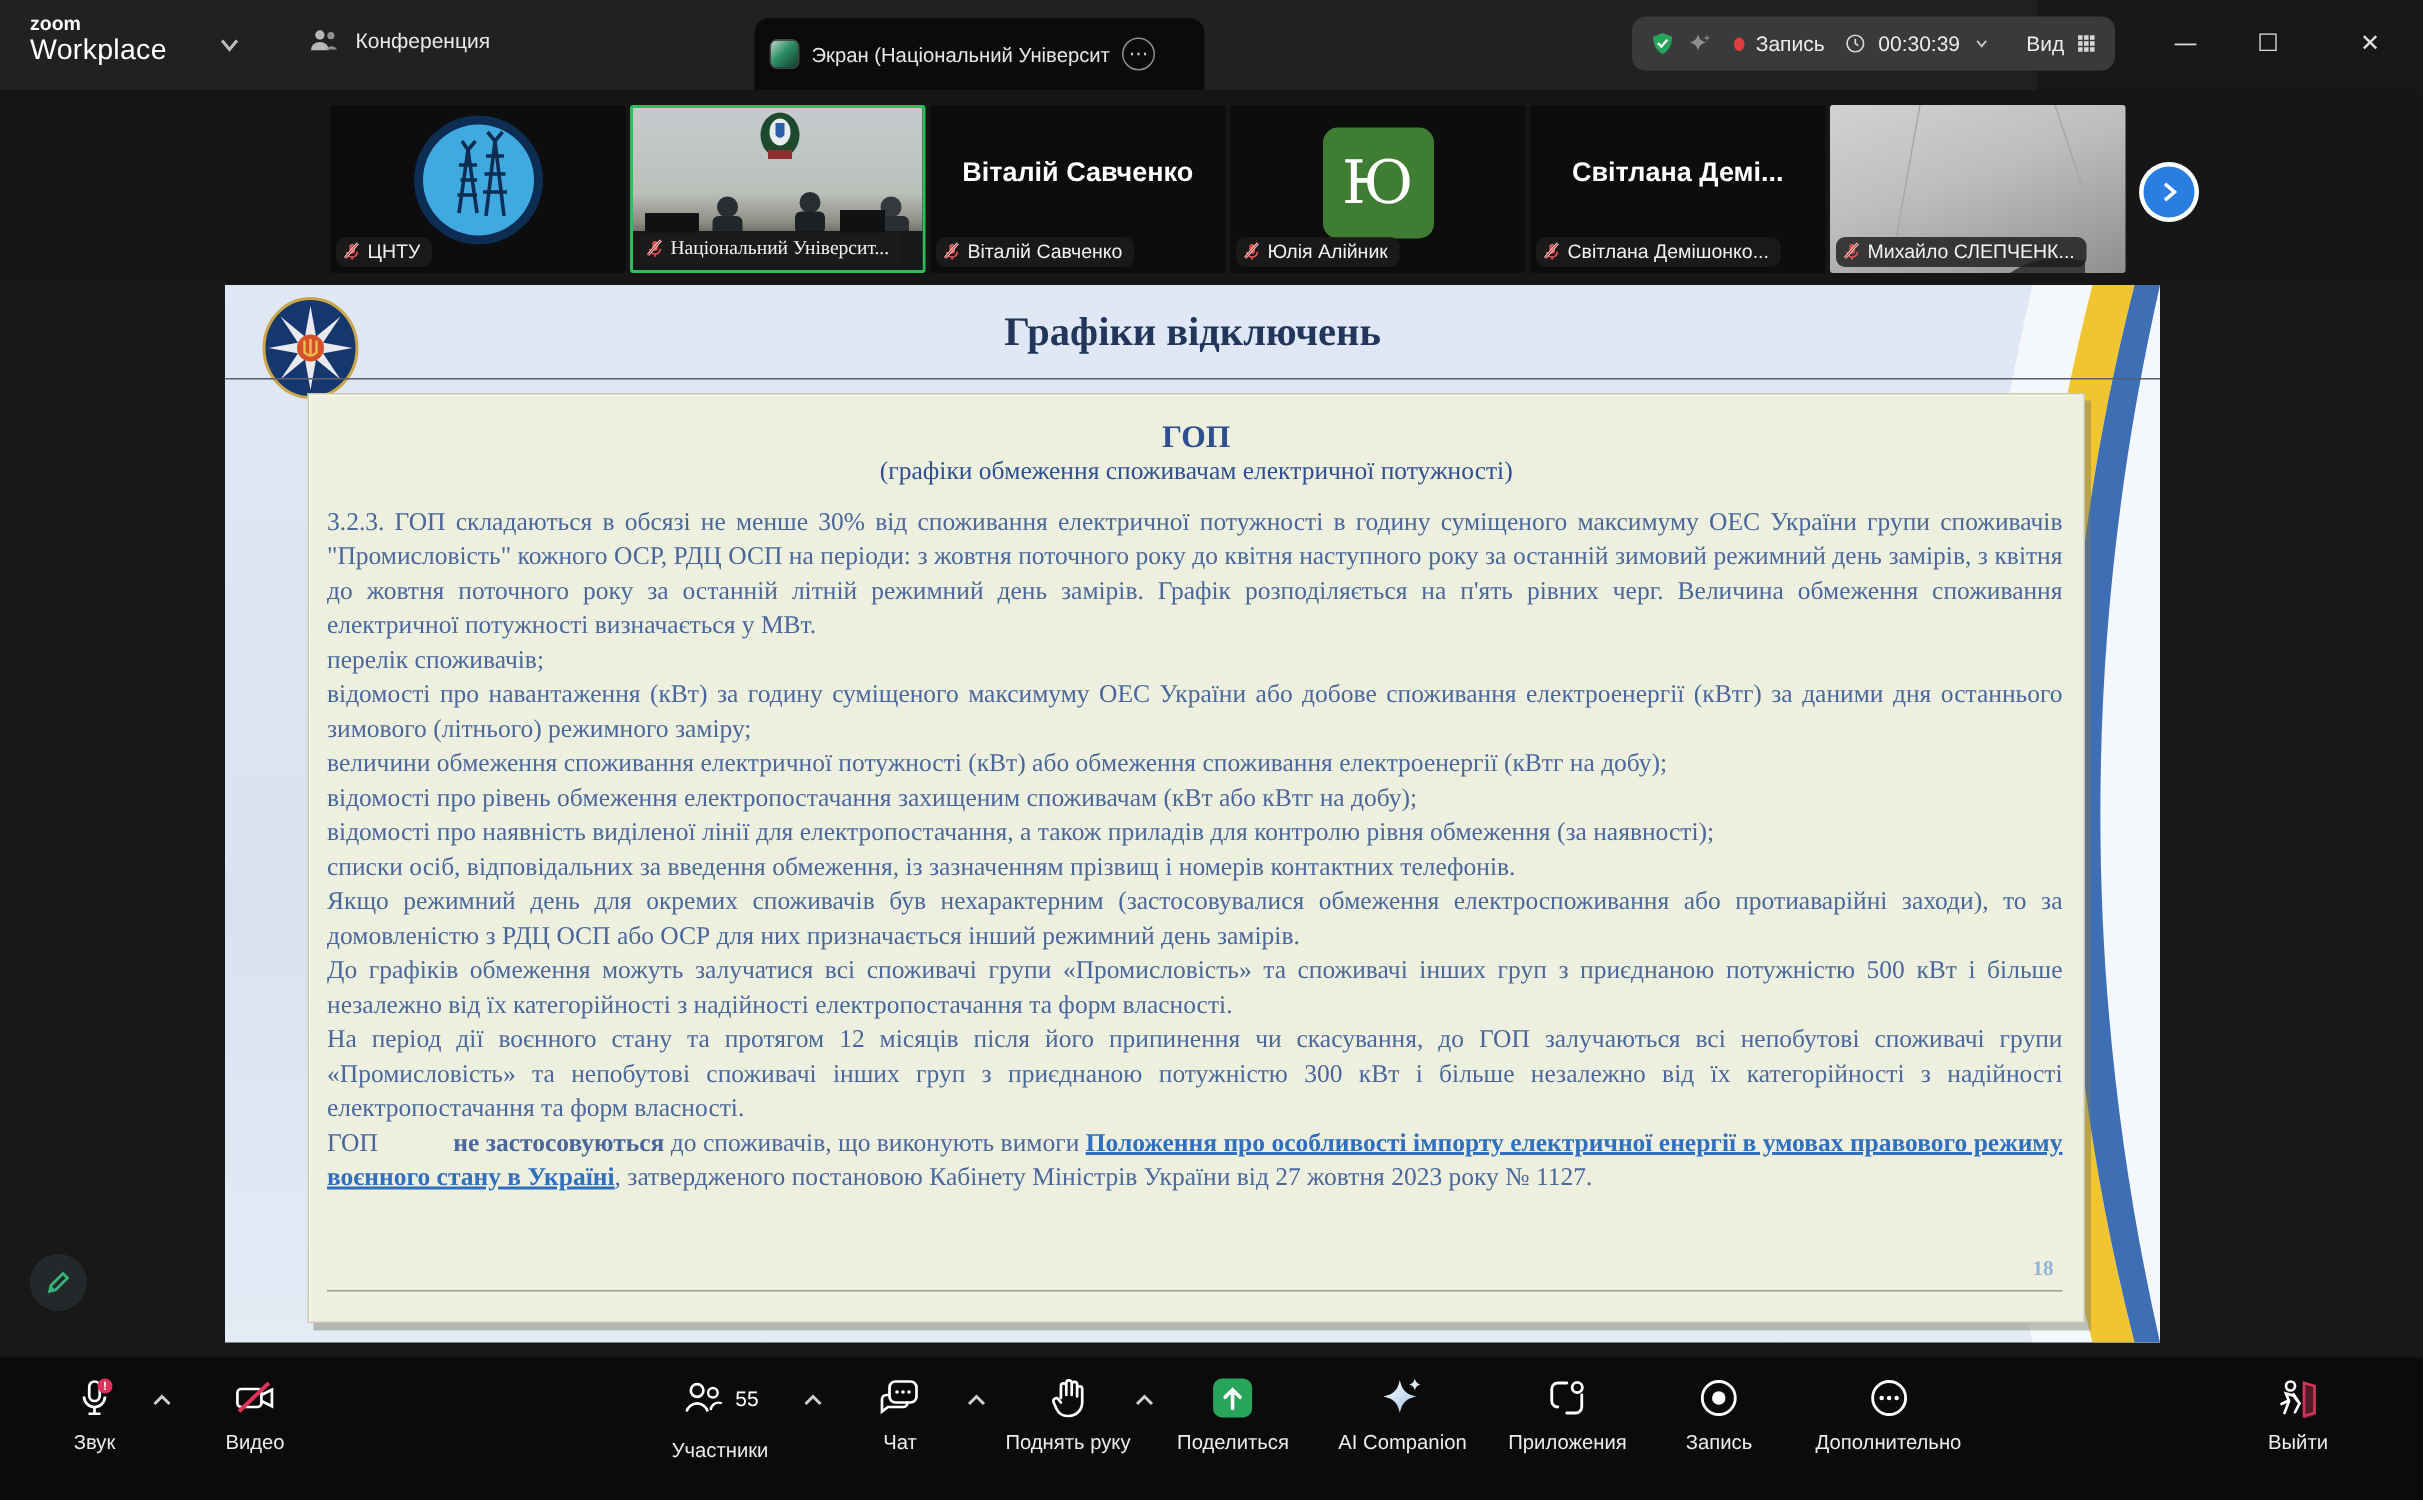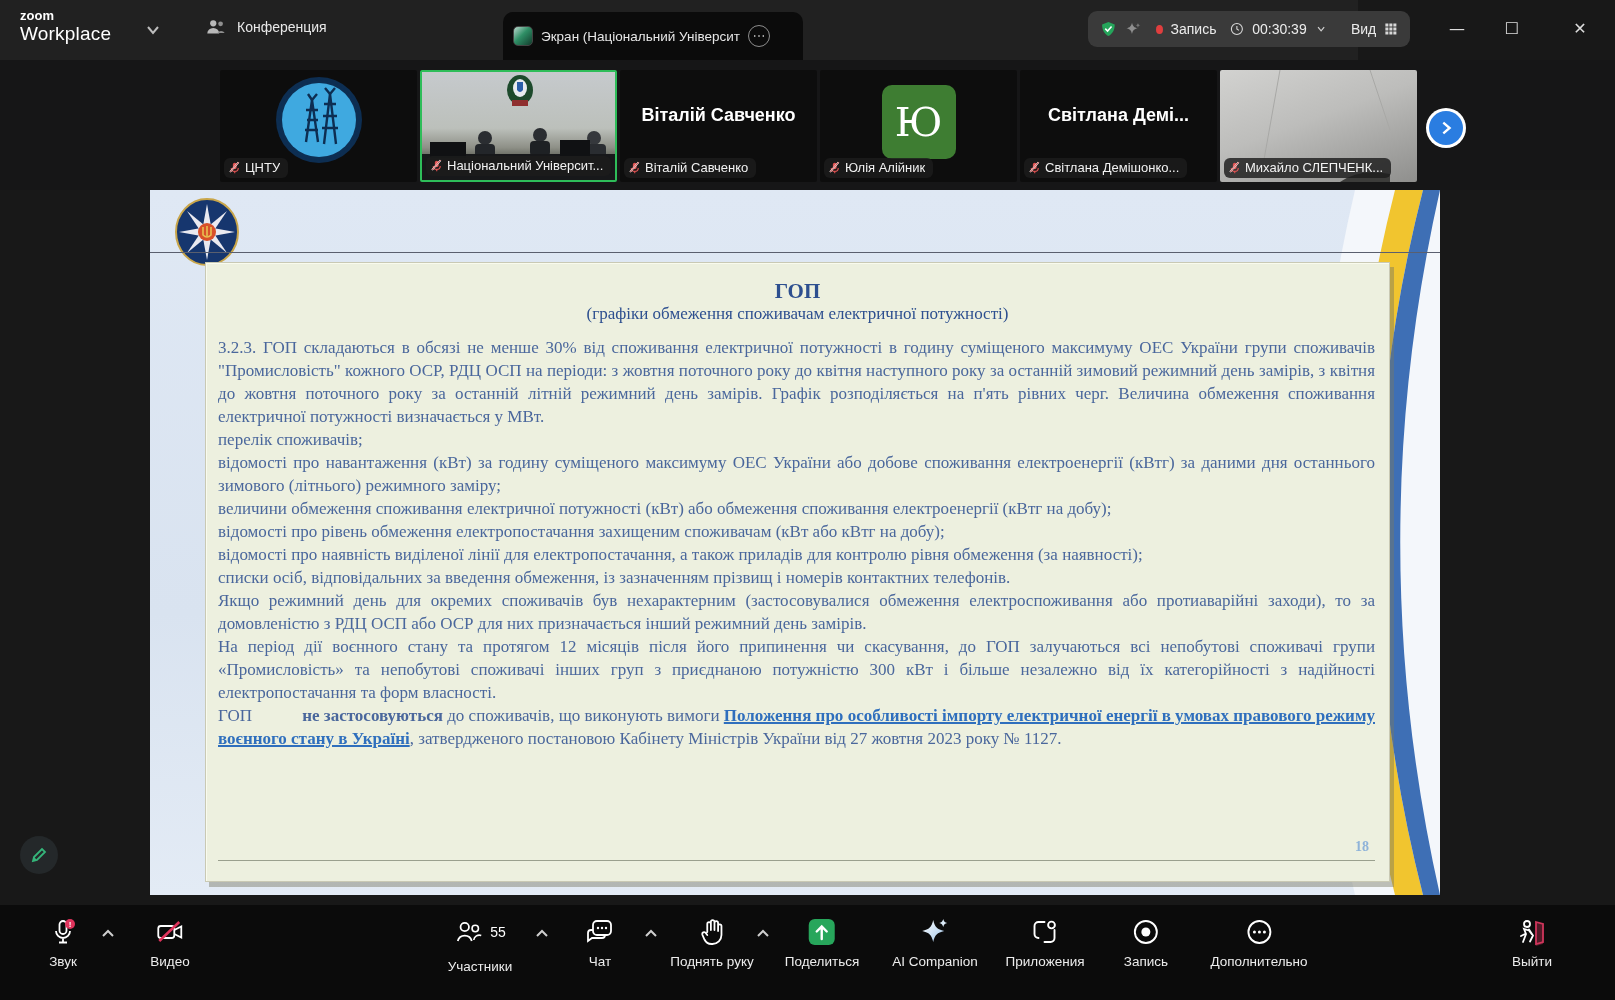--- a/index.html
+++ b/index.html
@@ -167,21 +167,21 @@
       <svg width="13" height="13" viewBox="0 0 16 16">
         <rect x="6" y="2" width="4.6" height="8" rx="2.3" fill="#e05252"></rect>
         <path d="M4,8.5 a4.3,4.3 0 0 0 8.6,0 M8.3,12.8 V15" stroke="#e05252" stroke-width="1.4" fill="none"></path>
         <line x1="2.5" y1="13.5" x2="13" y2="1.5" stroke="#fff" stroke-width="2.2"></line>
         <line x1="2.5" y1="13.5" x2="13" y2="1.5" stroke="#c23a3a" stroke-width="1.1"></line>
       </svg>
       <span>ЦНТУ</span>
     </div>
   </div>
 
-  <div class="tile" id="tile-univ" style="left:420px;">
+  <div class="tile" id="tile-univ" style="left:420px;font-family:Liberation Serif, serif;">
     <div class="room"></div>
     <svg width="197" height="112" viewBox="0 0 197 112" style="position:absolute;left:0;top:0;">
       <ellipse cx="98" cy="18" rx="13" ry="15" fill="#1d4a2c"></ellipse>
       <ellipse cx="98" cy="16" rx="7" ry="9" fill="#e8ecef"></ellipse>
       <path d="M95,10 h6 v8 q-3,4 -6,0 Z" fill="#2b5fa8"></path>
       <rect x="90" y="28" width="16" height="6" fill="#8f2f2f"></rect>
       <circle cx="63" cy="66" r="7" fill="#2a2d31"></circle>
         <rect x="53" y="72" width="20" height="14" rx="4" fill="#23262a"></rect>
       <circle cx="118" cy="63" r="7" fill="#2a2d31"></circle>
         <rect x="108" y="69" width="20" height="15" rx="4" fill="#1e2124"></rect>
@@ -283,34 +283,36 @@
         <polygon points="61,34 39,30 33,34 39,38"></polygon>
       <polygon points="13,13 30,27 33,34 25,31"></polygon>
         <polygon points="53,55 36,41 33,34 41,37"></polygon>
       <polygon points="53,13 36,27 33,34 41,31"></polygon>
         <polygon points="13,55 30,41 33,34 25,37"></polygon>
     </g>
     <circle cx="33" cy="34" r="9" fill="#d8502a"></circle>
     <path d="M29,29 v8 q4,4 8,0 v-8 M33,28 v10" stroke="#e8c050" stroke-width="1.6" fill="none"></path>
   </svg>
 
+  <div id="slide-title">Графіки відключень</div>
   <div id="title-rule"></div>
 
   <div id="content-box">
     <div id="box-heading">ГОП</div>
     <div id="box-subheading">(графіки обмеження споживачам електричної потужності)</div>
     <div id="box-text">
       <p>3.2.3. ГОП складаються в обсязі не менше 30% від споживання електричної потужності в годину суміщеного максимуму ОЕС України групи споживачів "Промисловість" кожного ОСР, РДЦ ОСП на періоди: з жовтня поточного року до квітня наступного року за останній зимовий режимний день замірів, з квітня до жовтня поточного року за останній літній режимний день замірів. Графік розподіляється на п'ять рівних черг. Величина обмеження споживання електричної потужності визначається у МВт.</p>
       <p>перелік споживачів;</p>
       <p>відомості про навантаження (кВт) за годину суміщеного максимуму ОЕС України або добове споживання електроенергії (кВтг) за даними дня останнього зимового (літнього) режимного заміру;</p>
       <p>величини обмеження споживання електричної потужності (кВт) або обмеження споживання електроенергії (кВтг на добу);</p>
       <p>відомості про рівень обмеження електропостачання захищеним споживачам (кВт або кВтг на добу);</p>
       <p>відомості про наявність виділеної лінії для електропостачання, а також приладів для контролю рівня обмеження (за наявності);</p>
       <p>списки осіб, відповідальних за введення обмеження, із зазначенням прізвищ і номерів контактних телефонів.</p>
       <p>Якщо режимний день для окремих споживачів був нехарактерним (застосовувалися обмеження електроспоживання або протиаварійні заходи), то за домовленістю з РДЦ ОСП або ОСР для них призначається інший режимний день замірів.</p>
+      <p>До графіків обмеження можуть залучатися всі споживачі групи «Промисловість» та споживачі інших груп з приєднаною потужністю 500 кВт і більше незалежно від їх категорійності з надійності електропостачання та форм власності.</p>
       <p>На період дії воєнного стану та протягом 12 місяців після його припинення чи скасування, до ГОП залучаються всі непобутові споживачі групи «Промисловість» та непобутові споживачі інших груп з приєднаною потужністю 300 кВт і більше незалежно від їх категорійності з надійності електропостачання та форм власності.</p>
       <p><span>ГОП </span><span class="bold">не застосовуються</span><span> до споживачів, що виконують вимоги </span><a class="doclink">Положення про особливості імпорту електричної енергії в умовах правового режиму воєнного стану в Україні</a><span>, затвердженого постановою Кабінету Міністрів України від 27 жовтня 2023 року № 1127.</span></p>
     </div>
     <div id="box-bottom-rule"></div>
     <div id="page-num">18</div>
   </div>
 </div>
 
 <div id="annot-btn">
   <svg width="20" height="20" viewBox="0 0 20 20">

